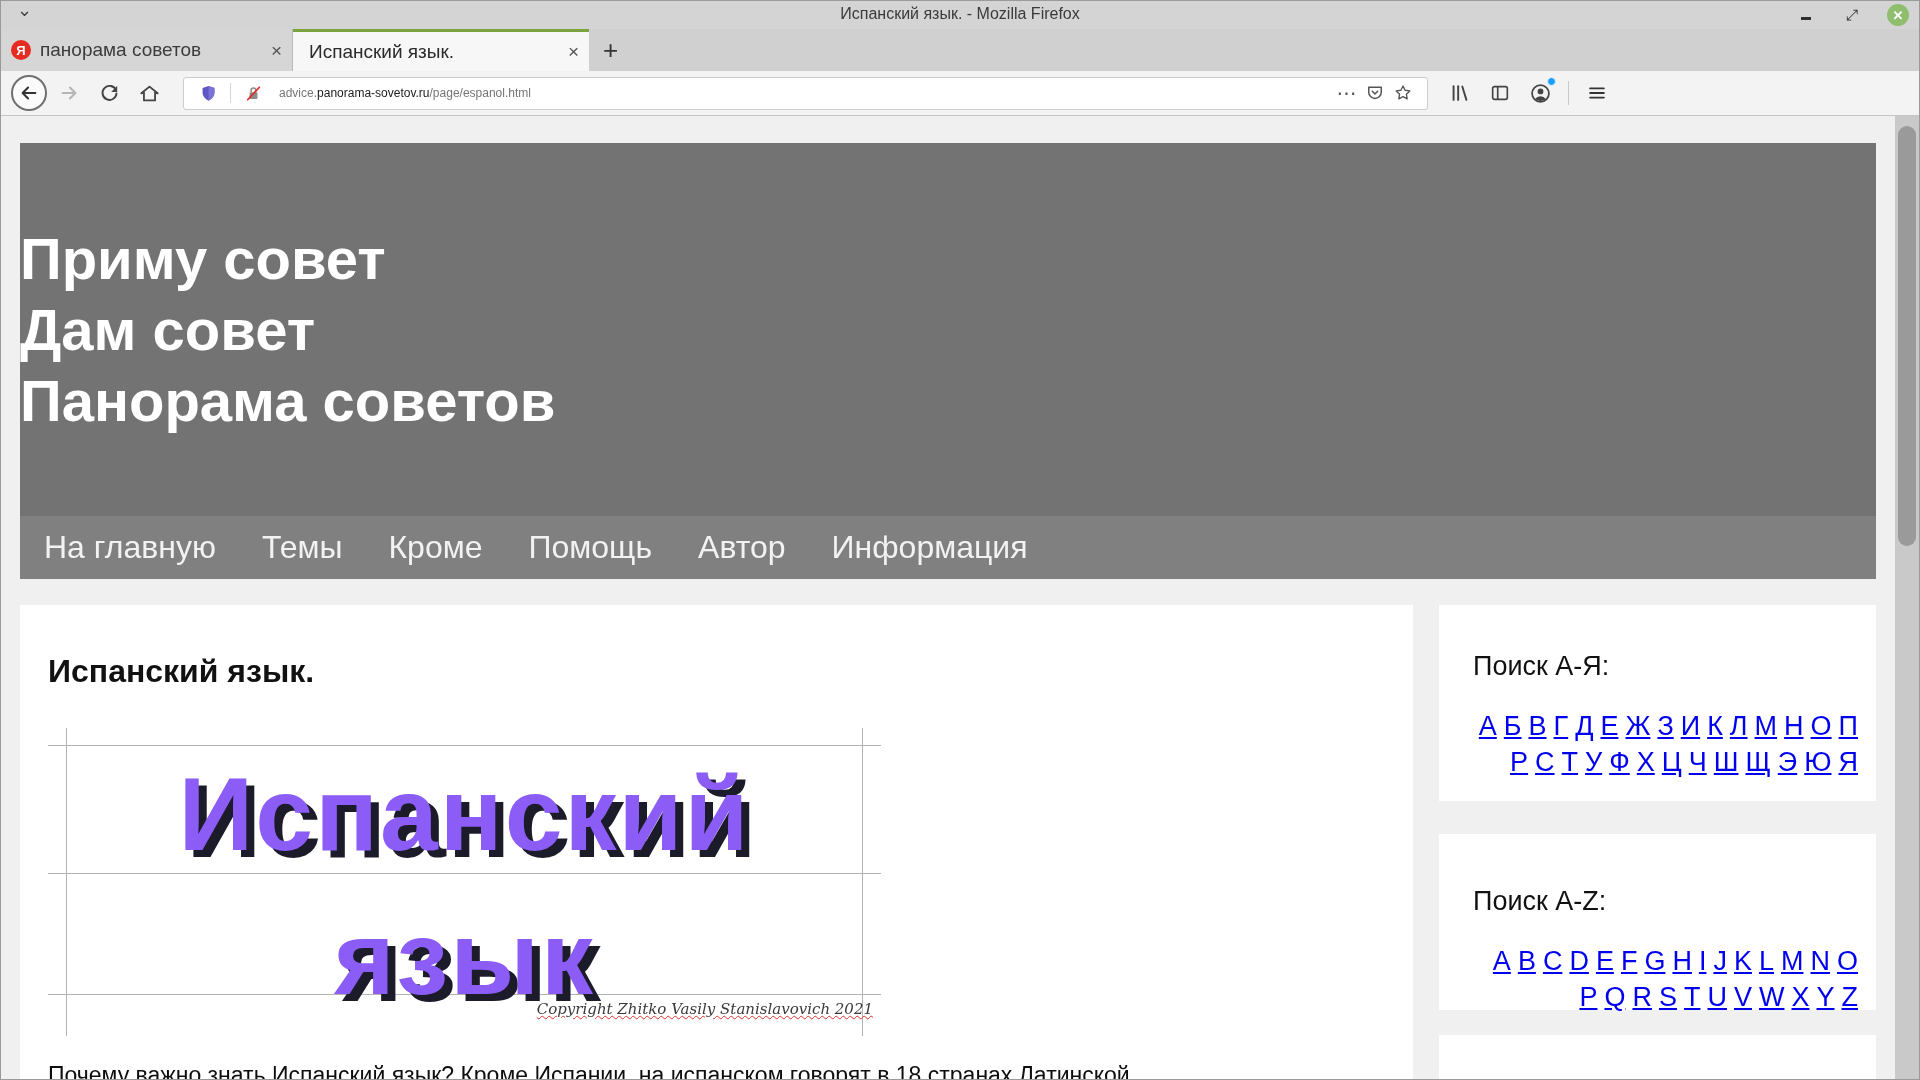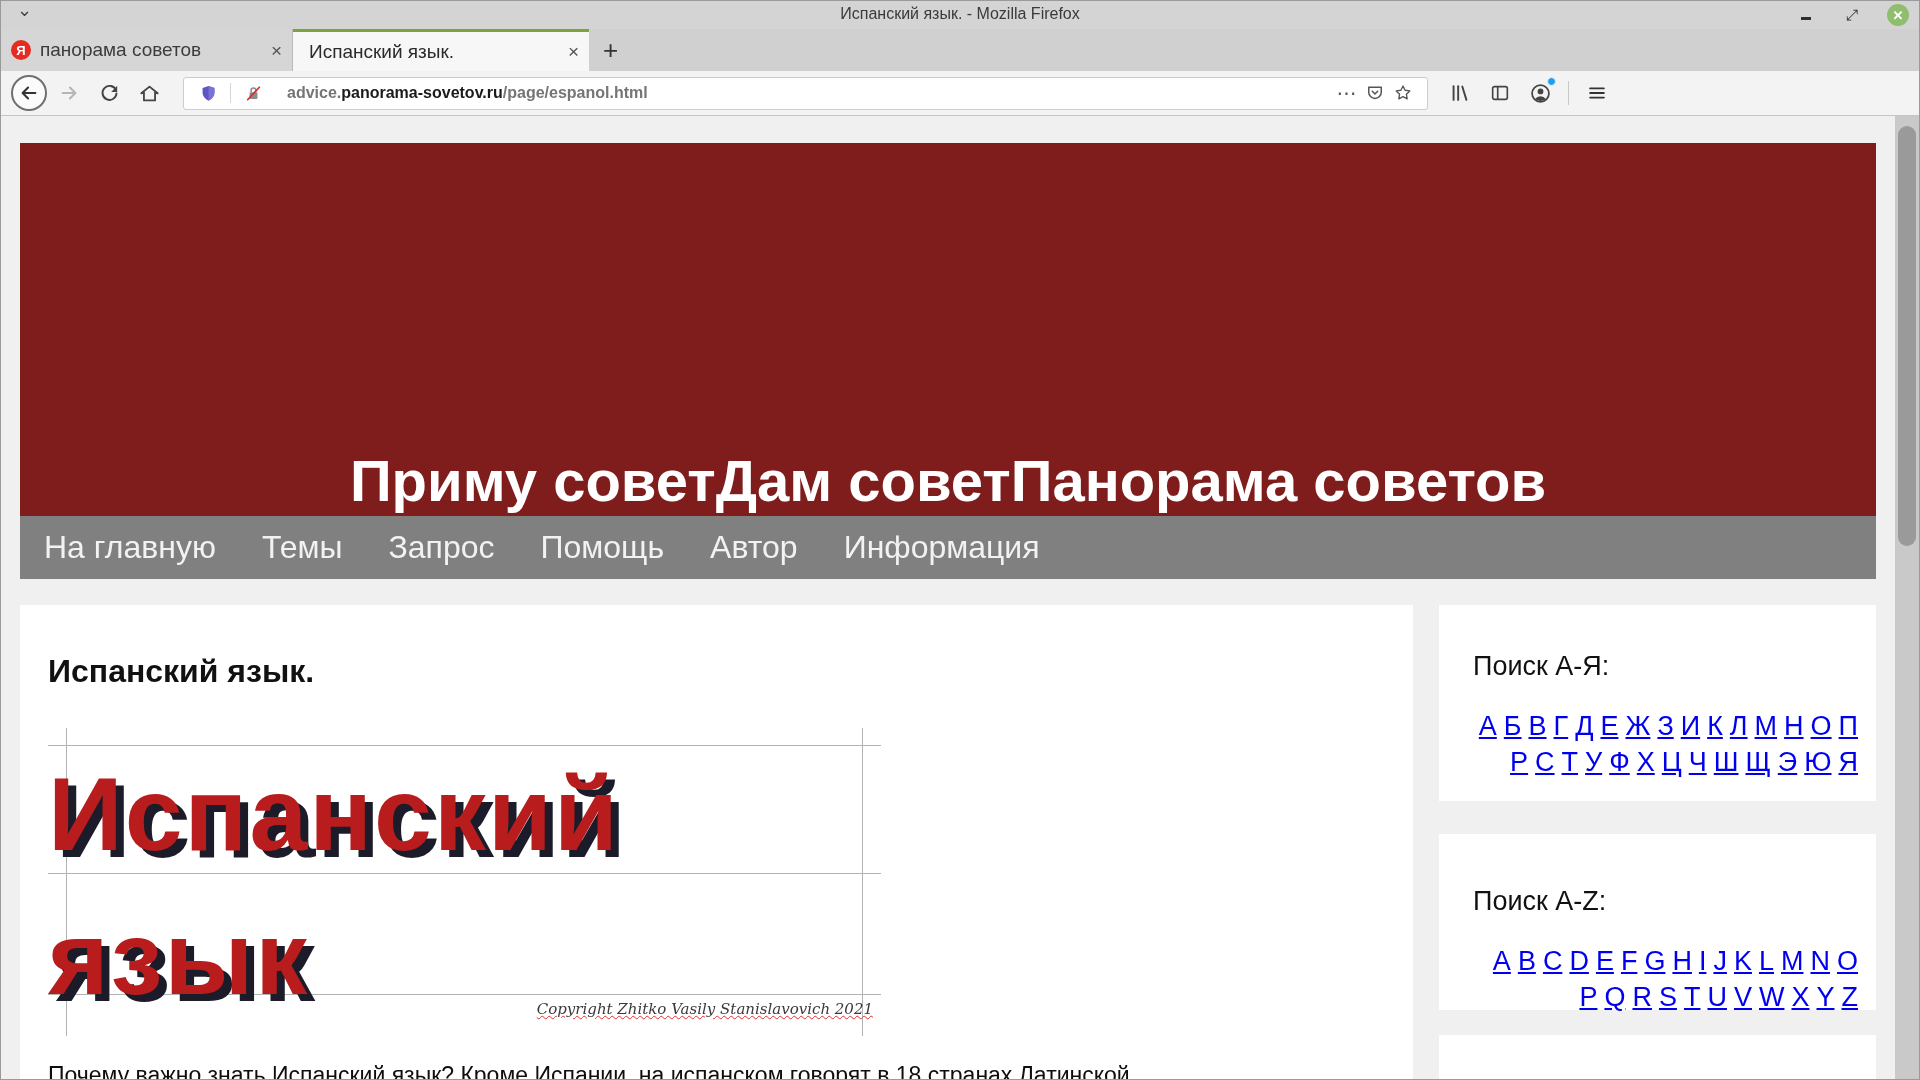--- a/index.html
+++ b/index.html
@@ -29,49 +29,49 @@
   .tab.inactive .tab-label::after { content:""; position:absolute; right:0; top:0; bottom:0; width:55px; background:linear-gradient(to right, rgba(214,214,214,0), #d6d6d6); }
   .tab-close { font-size:19px; color:#555; margin-left:8px; flex:0 0 auto; line-height:1; }
   .newtab-btn { font-size:26px; color:#333; padding:0 14px; height:42px; display:flex; align-items:center; }
 
   
   .navbar { height:45px; background:#f3f3f3; border-bottom:1px solid #c6c6c6; display:flex; align-items:center; padding:0 8px; }
   .nav-btn { width:36px; height:36px; display:flex; align-items:center; justify-content:center; margin:0 2px; flex:0 0 auto; }
   .back-circle { border:2px solid #6f6f6f; border-radius:50%; background:#fbfbfb; }
   .urlbar { flex:1 1 auto; height:33px; background:#ffffff; border:1px solid #cdcdcd; border-radius:3px; margin:0 10px 0 14px; display:flex; align-items:center; padding:0 10px; max-width:1245px; }
   .urlbar-sep { width:1px; height:20px; background:#d6d6d6; margin:0 8px; }
-  .url-text { font-size:16px; color:#757575; white-space:nowrap; overflow:hidden; flex:1 1 auto; margin-left:20px;font-weight:bold; }
+  .url-text { font-size:12px; color:#757575; white-space:nowrap; overflow:hidden; flex:1 1 auto; margin-left:12px; }
   .url-text .domain { color:#1b1b1b; }
   .url-icon { display:flex; align-items:center; justify-content:center; width:28px; flex:0 0 auto; }
   .ellipsis { font-size:20px; color:#555; letter-spacing:1px; }
   .toolbar-right { display:flex; align-items:center; flex:0 0 auto; margin-left:2px; }
   .tool-sep { width:1px; height:24px; background:#c9c9c9; margin:0 8px; }
   .account-wrap { position:relative; }
   .account-dot { position:absolute; top:2px; right:2px; width:9px; height:9px; border-radius:50%; background:#18a0fb; border:1px solid #f3f3f3; }
 
   
   .content { position:absolute; top:115px; left:0; right:24px; bottom:0; background:#f0f0f0; overflow:hidden; }
   .page { width:1856px; margin:27px auto 0; }
 
-  .site-header { height:373px; background:#7f1d1d; display:flex; flex-direction:row; align-items:flex-end; justify-content:center; }
+  .site-header { height:373px; background:#737373; display:flex; flex-direction:column; align-items:flex-start; justify-content:center; }
   .site-header .hline { color:#ffffff; font-weight:bold; font-size:58px; line-height:71px; text-align:center; }
 
   .site-nav { height:63px; background:#808080; display:flex; align-items:center; padding:0 24px; gap:46px; }
   .site-nav a { color:#f2f2f2; font-size:32px; text-decoration:none; white-space:nowrap; }
 
   .columns { display:flex; gap:26px; margin-top:26px; align-items:flex-start; }
 
   .main-box { width:1393px; background:#ffffff; padding:48px 28px 0 28px; min-height:520px; }
   .article-heading { font-size:32px; font-weight:bold; color:#111; }
 
   .lesson-image { position:relative; width:833px; height:308px; margin-top:38px; background:#fff; }
   .gl { position:absolute; background:#b3b3b3; }
   .gl.h { left:0; right:0; height:1px; }
   .gl.v { top:0; bottom:0; width:1px; }
-  .img-red { position:absolute; left:0; right:0; font-weight:bold; color:#b91c1c; text-shadow:8px 7px 0 #1b1b29; font-size:104px; line-height:1; letter-spacing:2px; }
+  .img-red { position:absolute; left:0; right:0; text-align:center; font-weight:bold; color:#8b5cf6; text-shadow:8px 7px 0 #1b1b29; font-size:104px; line-height:1; letter-spacing:2px; }
   .img-red.l1 { top:34px; }
   .img-red.l2 { top:178px; }
   .img-signature { position:absolute; right:8px; top:272px; font-family:"DejaVu Serif", serif; font-style:italic; font-size:15px; color:#3a3a3a; text-decoration:underline wavy #e03030 1px; }
 
   .intro-para { margin-top:26px; font-size:23px; color:#0e0e0e; }
 
   .sidebar { width:437px; flex:0 0 auto; }
   .side-box { background:#ffffff; padding:46px 34px 0 34px; }
   .side-box.b1 { height:196px; }
   .side-box.b2 { height:176px; margin-top:33px; padding-top:52px; }
@@ -216,21 +216,21 @@
 
       <div class="site-header">
           <div class="hline">Приму совет</div>
           <div class="hline">Дам совет</div>
           <div class="hline">Панорама советов</div>
         </div>
 
       <div class="site-nav">
           <a class="nav-item">На главную</a>
           <a class="nav-item">Темы</a>
-          <a class="nav-item">Запрос</a>
+          <a class="nav-item">Кроме</a>
           <a class="nav-item">Помощь</a>
           <a class="nav-item">Автор</a>
           <a class="nav-item">Информация</a>
         </div>
 
       <div class="columns">
         <div class="main-box">
           <h1 class="article-heading">Испанский язык.</h1>
 
           <div class="lesson-image">

